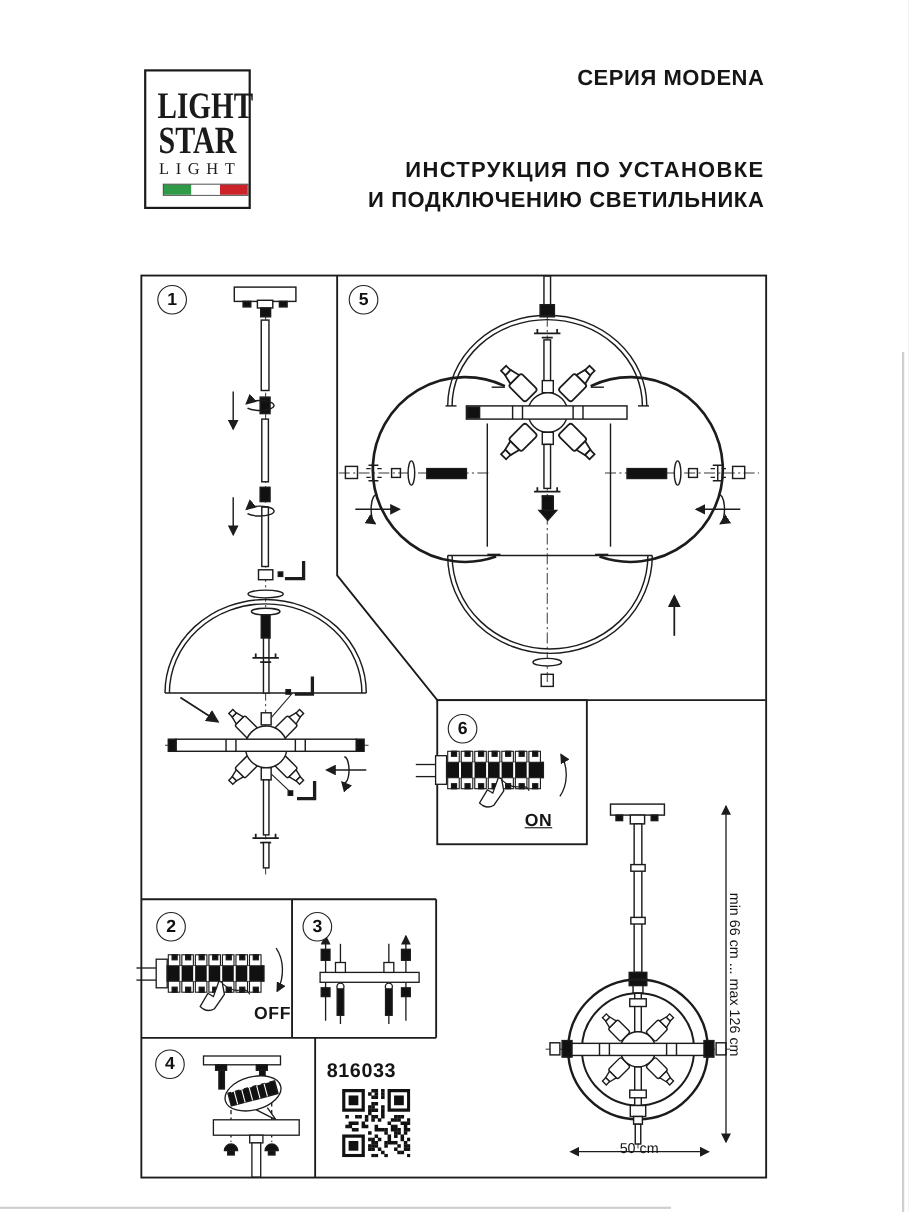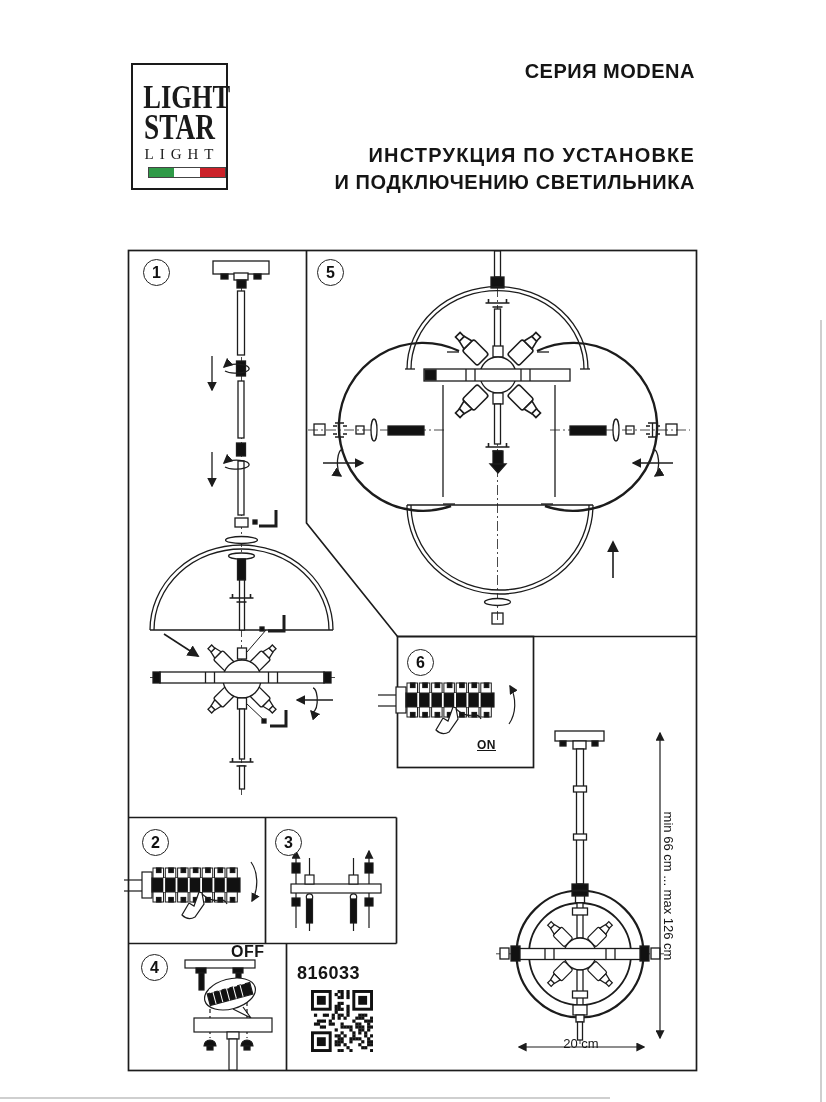--- a/index.html
+++ b/index.html
@@ -19,22 +19,22 @@
   .lw2{top:45px;font-size:35px;}
   .lw3{top:82px;font-size:15px;font-weight:normal;letter-spacing:6px;transform:scaleX(1);padding-left:5px;box-sizing:border-box;}
   #flag{position:absolute;left:15px;top:102px;width:76px;height:9px;border:1px solid #444;display:flex;}
   #flag div{flex:1;height:100%;}
   
   .stepnum{position:absolute;width:27px;height:27px;border:1.6px solid #222;border-radius:50%;
            display:flex;align-items:center;justify-content:center;font-size:16px;font-weight:bold;
            box-sizing:border-box;background:#fff;}
   
   .lab{position:absolute;font-weight:bold;color:#151515;white-space:nowrap;}
-  #lab-off{left:231px;top:943px;font-size:16px;letter-spacing:.5px;}
-  #lab-on{left:477px;top:738px;font-size:12px;letter-spacing:.5px;text-decoration:underline;}
+  #lab-off{left:231px;top:913px;font-size:16px;letter-spacing:.5px;}
+  #lab-on{left:477px;top:738px;font-size:16px;letter-spacing:.5px;text-decoration:underline;}
   #lab-article{left:297px;top:963px;font-size:18px;letter-spacing:.5px;text-align:center;}
   #lab-height{left:668px;top:886px;font-size:13px;font-weight:normal;transform:translate(-50%,-50%) rotate(90deg);}
   #lab-width{left:581px;top:1036px;font-size:13px;font-weight:normal;transform:translate(-50%,0);}
   #art{position:absolute;left:0;top:0;}
   #qr{position:absolute;left:311px;top:990px;}
   .scan{position:absolute;background:#cfcfcf;}
 </style>
 </head>
 <body>
 
@@ -401,21 +401,21 @@
       <span>3</span>
     </div>
   <div class="stepnum" style="left:141px;top:954px;">
       <span>4</span>
     </div>
 
   <div class="lab" id="lab-off">OFF</div>
   <div class="lab" id="lab-on">ON</div>
   <div class="lab" id="lab-article">816033</div>
   <div class="lab" id="lab-height">min 66 cm ... max 126 cm</div>
-  <div class="lab" id="lab-width">20 cm</div>
+  <div class="lab" id="lab-width">50 cm</div>
 
   <svg id="qr" width="62" height="62" viewBox="0 0 62 62">
       <rect x="26.57" y="0.00" width="3.20" height="3.20" fill="#111"></rect>
       <rect x="29.52" y="0.00" width="3.20" height="3.20" fill="#111"></rect>
       <rect x="35.43" y="0.00" width="3.20" height="3.20" fill="#111"></rect>
       <rect x="23.62" y="2.95" width="3.20" height="3.20" fill="#111"></rect>
       <rect x="29.52" y="2.95" width="3.20" height="3.20" fill="#111"></rect>
       <rect x="35.43" y="2.95" width="3.20" height="3.20" fill="#111"></rect>
       <rect x="26.57" y="5.90" width="3.20" height="3.20" fill="#111"></rect>
       <rect x="29.52" y="5.90" width="3.20" height="3.20" fill="#111"></rect>

